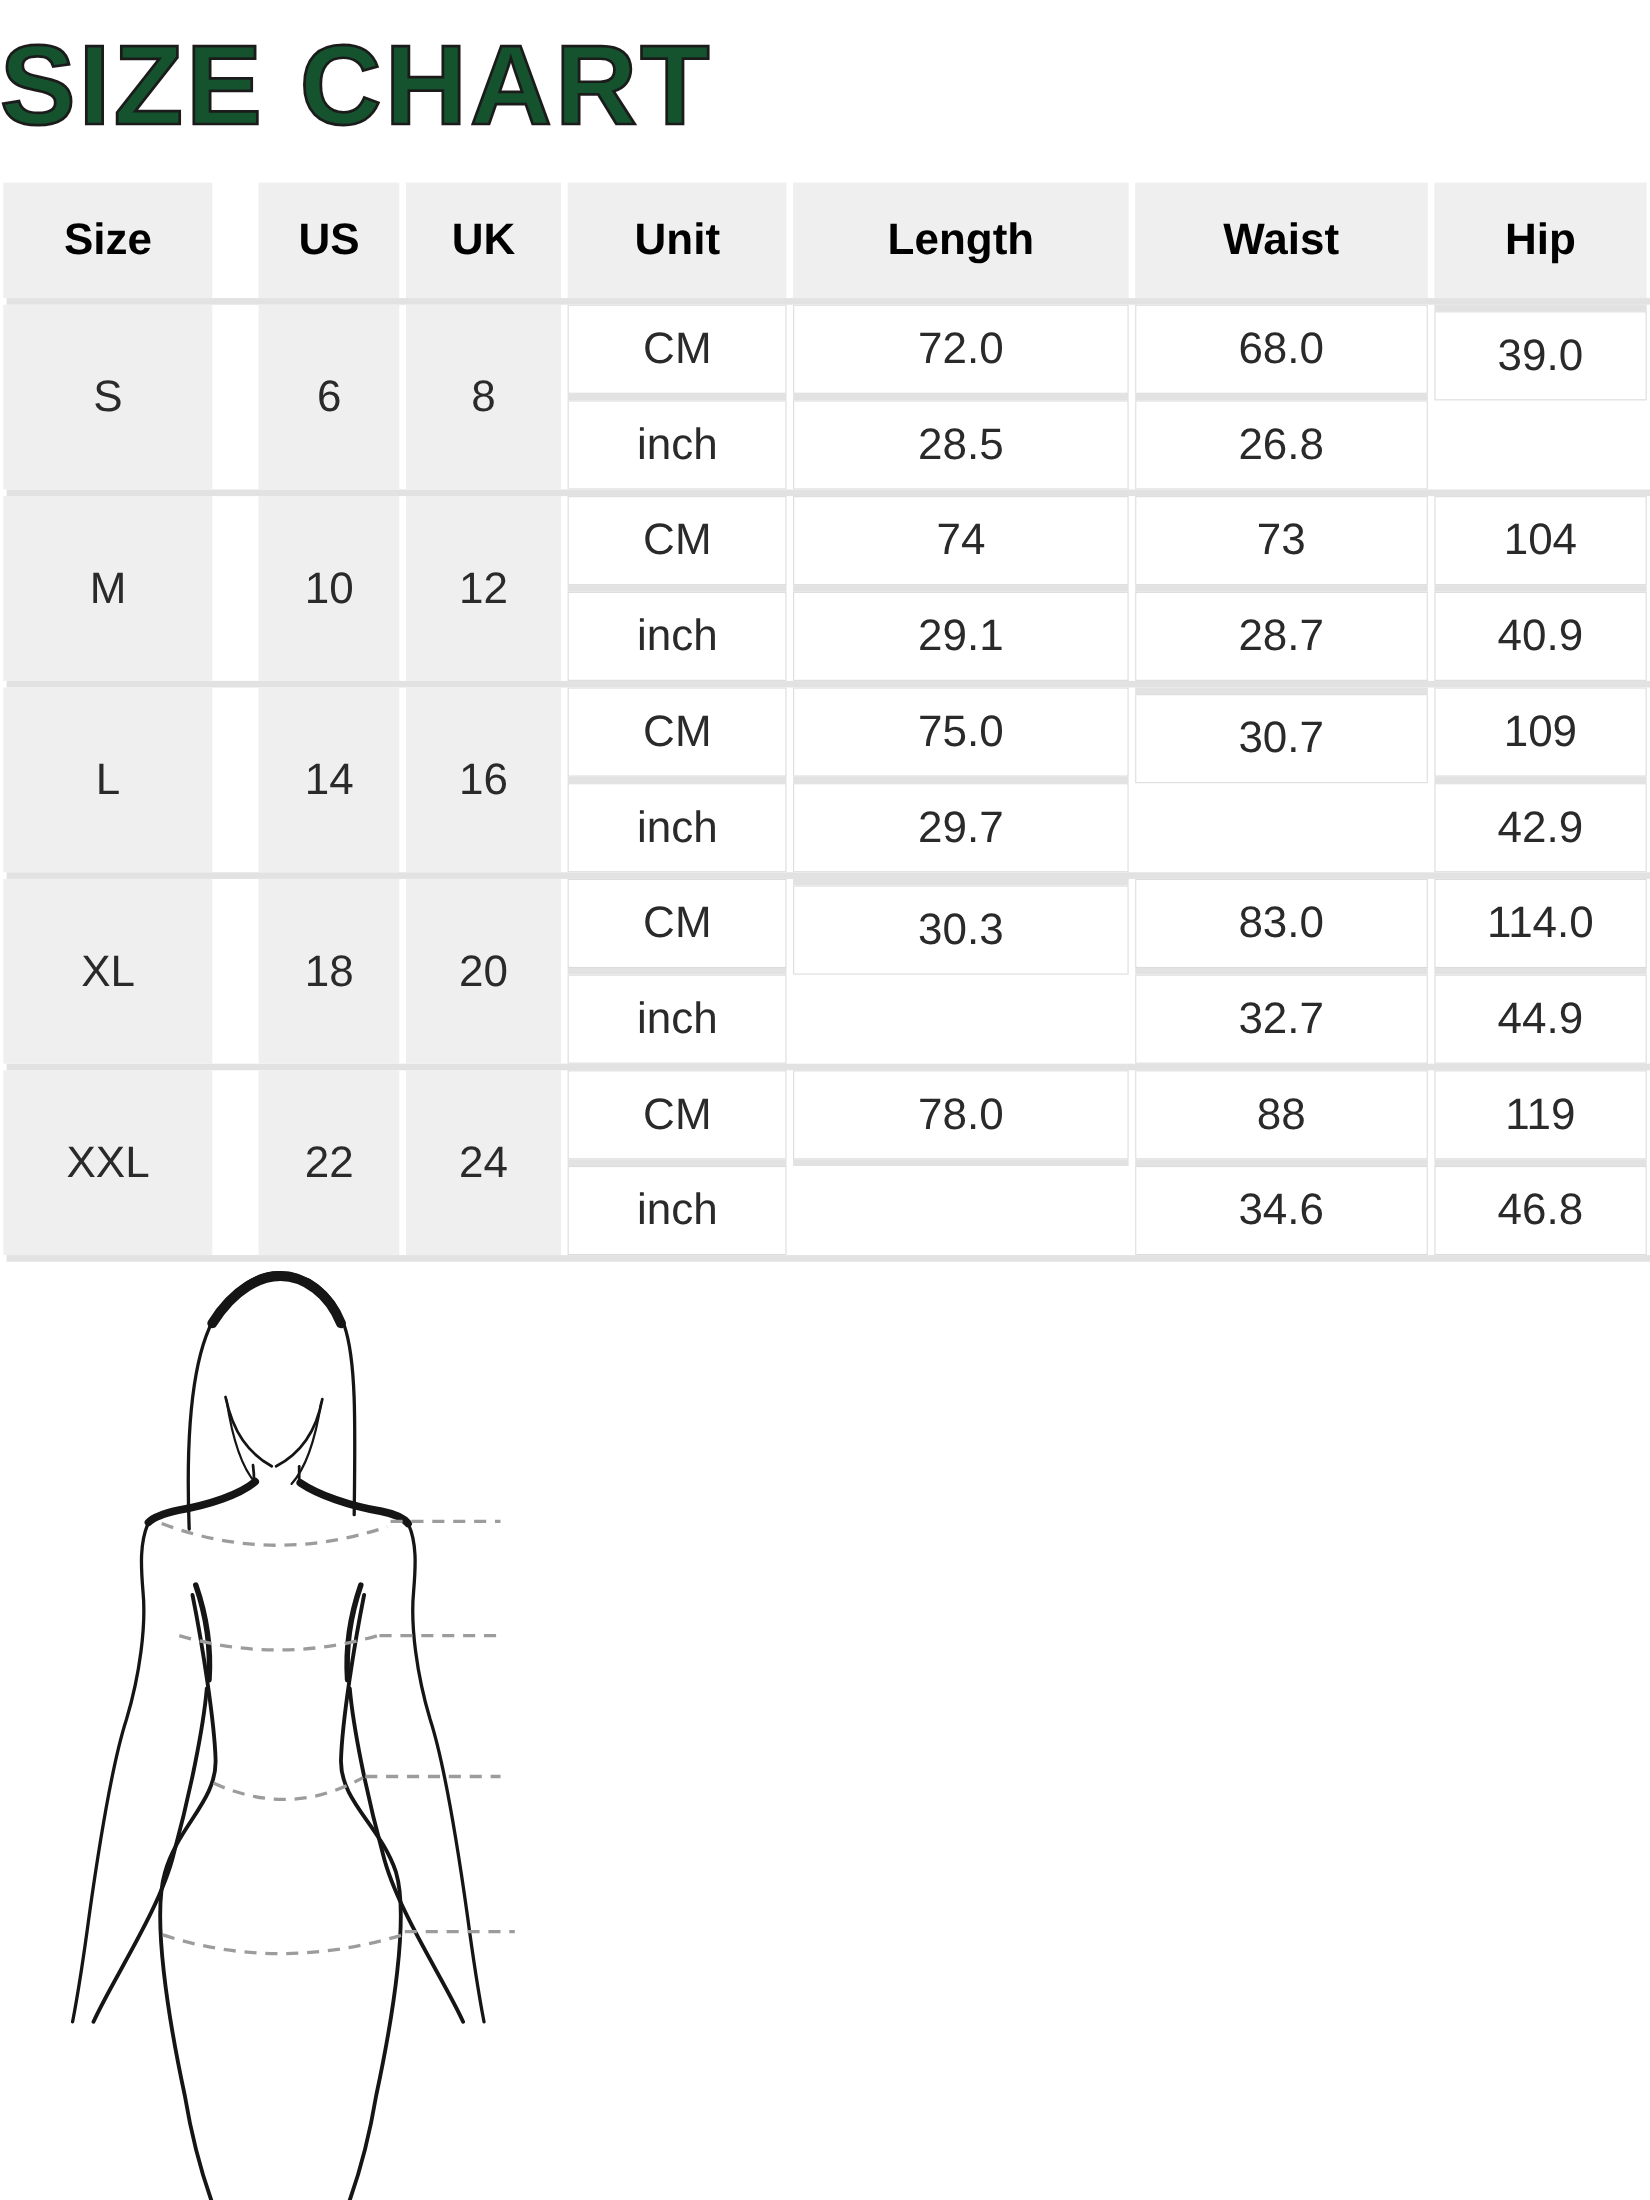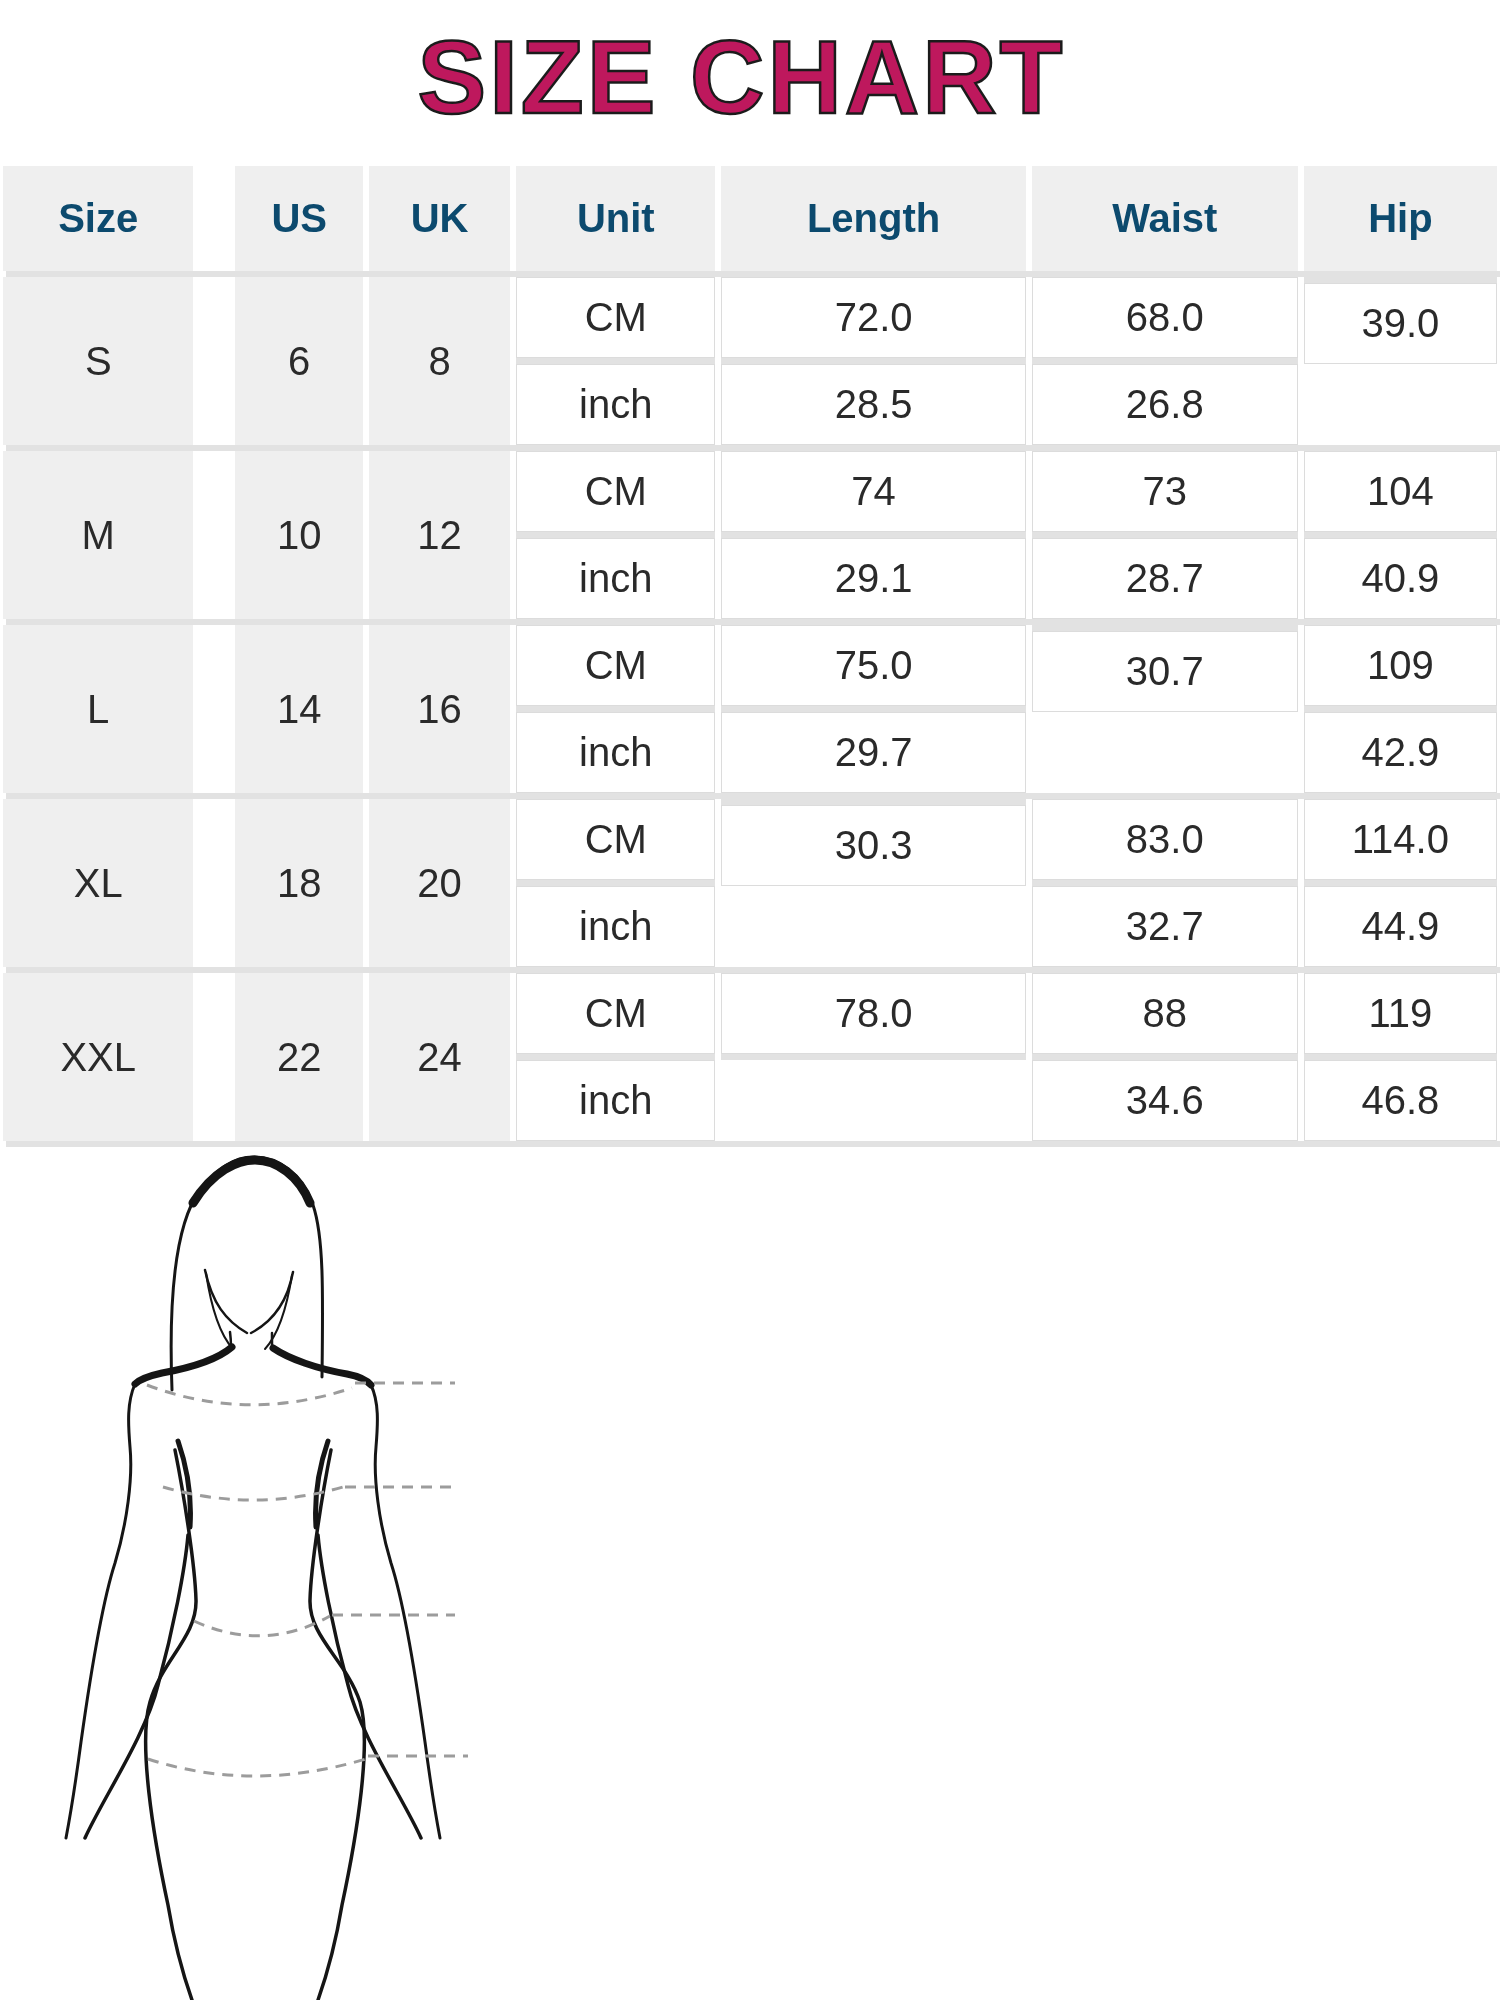--- a/index.html
+++ b/index.html
@@ -6,38 +6,37 @@
   body {
     width:1500px; height:2000px;
     background:#ffffff;
     font-family:"Liberation Sans", sans-serif;
     position:relative; overflow:hidden;
   }
 
   
   .page-title {
     margin:24px 17px 0 0;
-    text-align:center;
     font-size:103px;
     font-weight:bold;
     letter-spacing:3px;
     line-height:1.05;
-    color:#be185d;
+    color:#14532d;
     -webkit-text-stroke:2.5px #1b1b1b;
   }
 
   
   .tbl { margin:34px 0 0 3px; width:1494px; }
   .row { display:flex; gap:6px; }
   .cell {
     display:flex; align-items:center; justify-content:center;
     font-size:40px; color:#2a2a2a;
     box-sizing:border-box;
   }
-  .hcell { background:#efefef; font-weight:bold; color:#0c4a6e; height:105px; }
+  .hcell { background:#efefef; font-weight:bold; color:#000000; height:105px; }
   .gcell { background:#efefef; height:168px; }
   .dcol  { display:flex; flex-direction:column; }
   .wcell { height:81px; background:#ffffff; border:1px solid #dcdcdc; }
   .wsep  { height:6px; background:#e2e2e2; }
   .hsep  { height:6px; background:#e2e2e2; width:1494px; margin-left:3px; }
 
   .c-size  { width:197px; }
   .c-us    { width:132px;margin-left:36px; }
   .c-uk    { width:146px; }
   .c-unit  { width:206px; }

